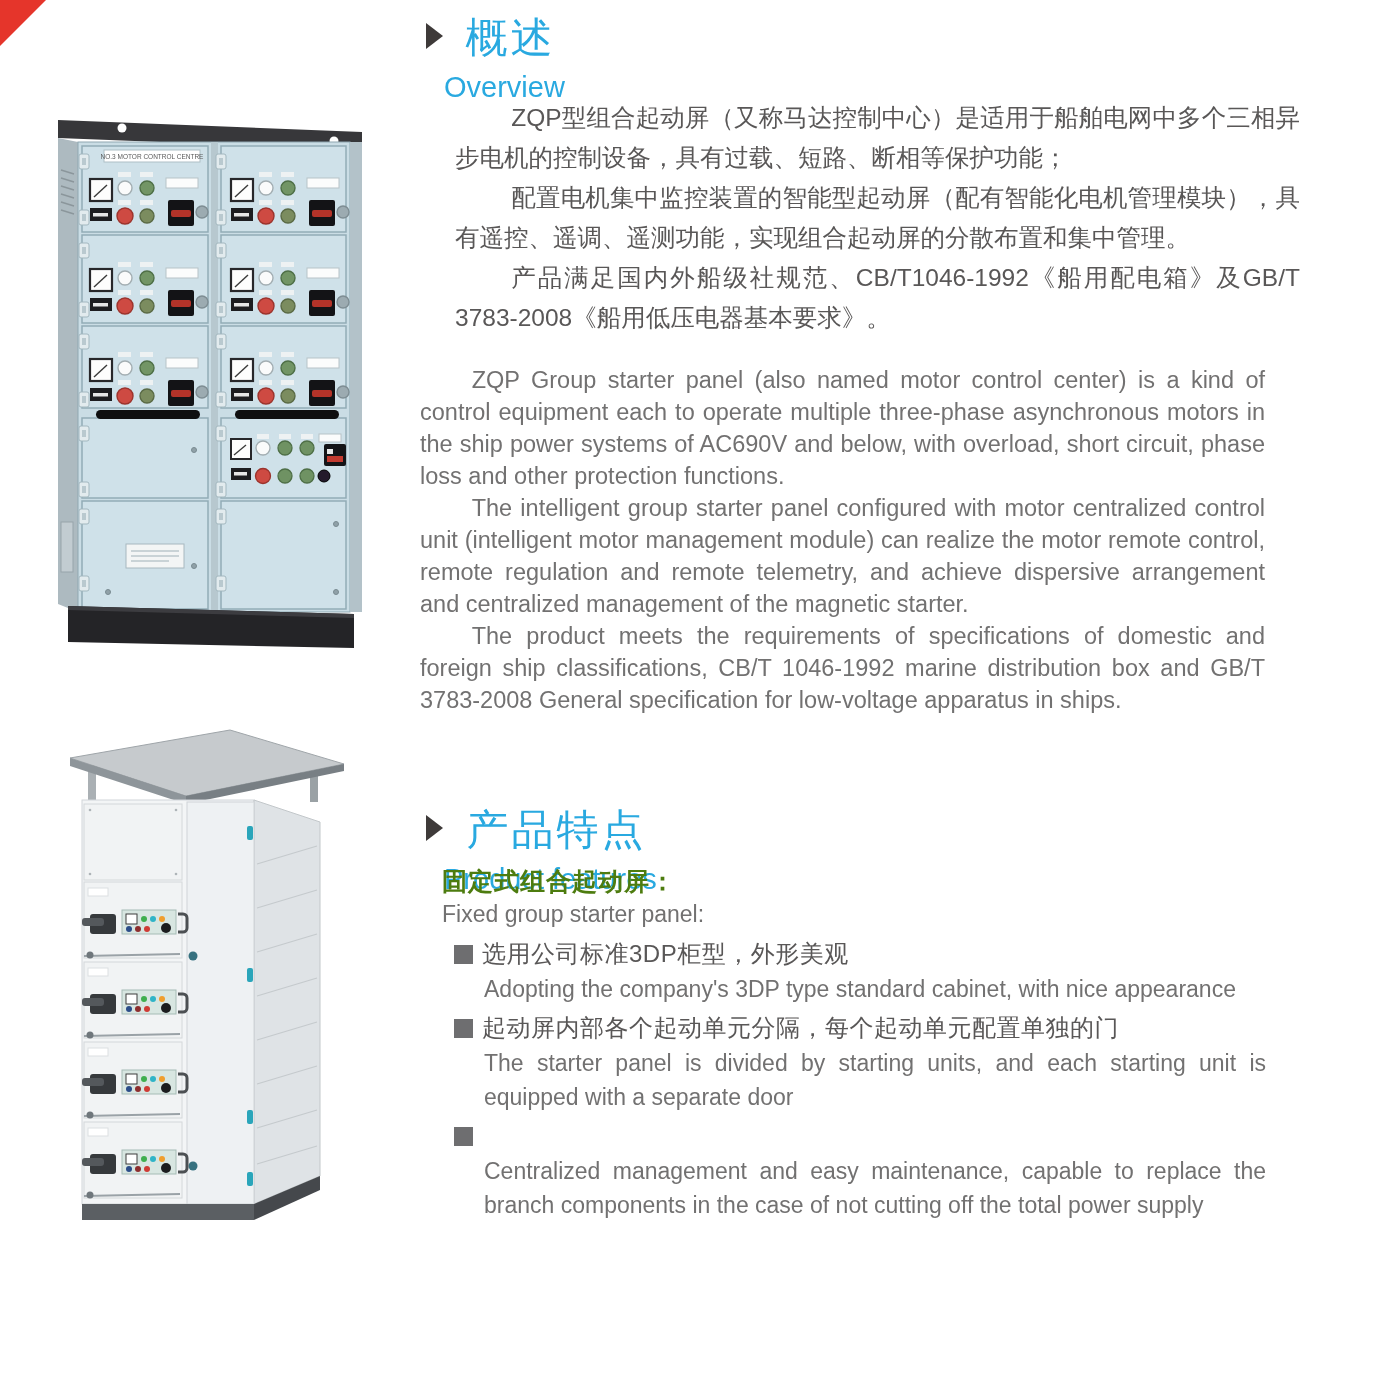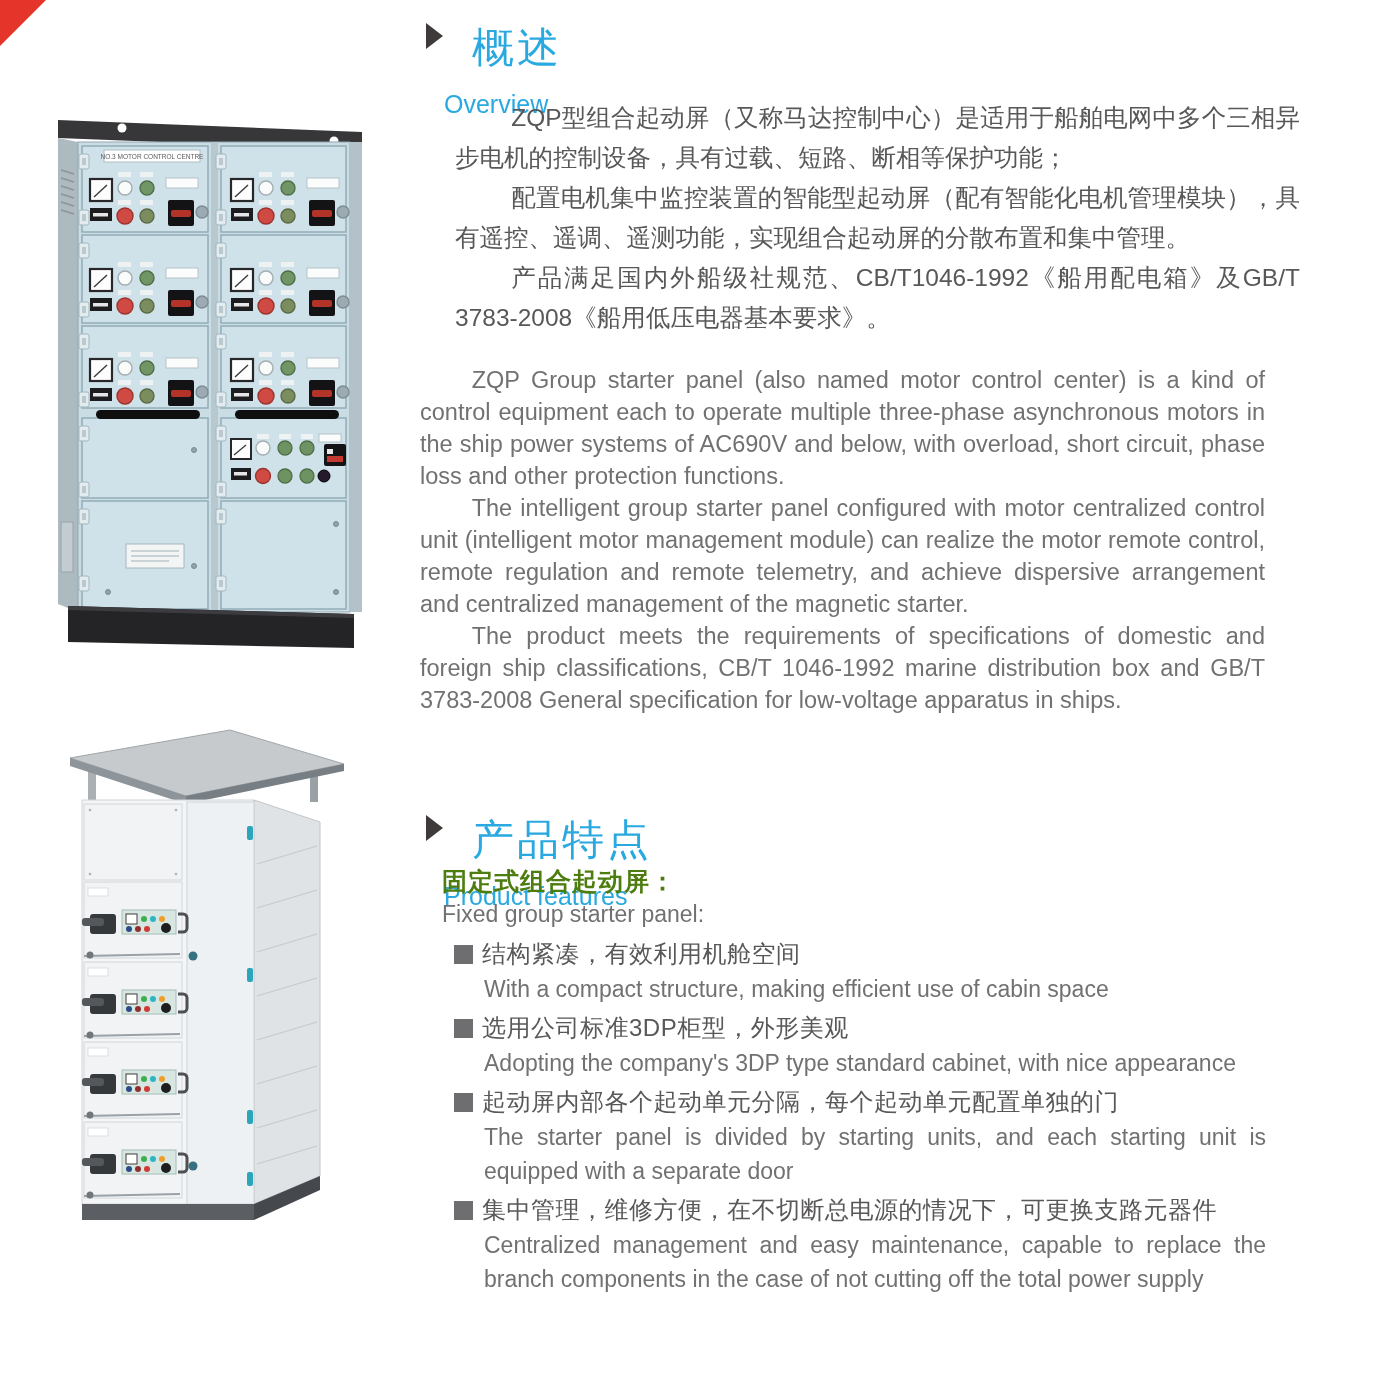--- a/index.html
+++ b/index.html
@@ -8,23 +8,23 @@
   .corner{position:absolute;left:0;top:0;width:0;height:0;
           border-top:46px solid #e5352b;border-right:46px solid transparent;}
   figure{margin:0;position:absolute;}
   .photo1{left:48px;top:114px;width:320px;height:540px;}
   .photo2{left:58px;top:714px;width:292px;height:534px;}
   .content{position:absolute;left:420px;top:0;width:845px;}
   .sec{position:absolute;left:0;}
   .sec .tri{position:absolute;left:6px;top:15px;width:0;height:0;
             border-top:13px solid transparent;border-bottom:13px solid transparent;
             border-left:17px solid #3e3a39;}
-  .sec h1{margin:16px;padding-left:36px;font-size:42px;line-height:48px;font-weight:400;
+  .sec h1{margin:6px;padding-left:36px;font-size:42px;line-height:48px;font-weight:400;
           letter-spacing:3px;color:#29a9e0;text-align:center;}
-  .sec .sub{padding-left:24px;margin-top:18px;font-size:25px;color:#29a9e0;}
+  .sec .sub{padding-left:24px;margin-top:9px;font-size:29px;color:#29a9e0;}
   .zh-block{position:absolute;top:98px;width:845px;font-size:24.5px;line-height:40px;
             color:#595757;text-align:justify;margin-left:35px;}
   .zh-block p{margin:0;text-indent:2.3em;}
   .en-block{position:absolute;top:364px;width:845px;font-size:23.5px;line-height:32px;
             color:#727171;text-align:justify;}
   .en-block p{margin:0;text-indent:2.2em;}
   .head1{top:8px;}
   .head2{top:800px;}
   .feat-sub{position:absolute;top:864px;left:22px;}
   .feat-sub .fz{font-size:25px;font-weight:bold;color:#4d7c0f;line-height:34px;letter-spacing:1px;}
@@ -317,31 +317,27 @@
       <div class="sub">Product features</div>
     </header>
 
     <div class="feat-sub">
       <div class="fz">固定式组合起动屏：</div>
       <div class="fe">Fixed group starter panel:</div>
     </div>
 
     <ul class="feat-list">
       <li>
-        <div class="f-zh"><span class="sq"></span><span>结构紧凑，有效利用机舱空间</span></div>
-        <div class="f-en">With a compact structure, making efficient use of cabin space</div>
-      </li>
-      <li>
         <div class="f-zh"><span class="sq"></span><span>选用公司标准3DP柜型，外形美观</span></div>
         <div class="f-en">Adopting the company's 3DP type standard cabinet, with nice appearance</div>
       </li>
       <li>
         <div class="f-zh"><span class="sq"></span><span>起动屏内部各个起动单元分隔，每个起动单元配置单独的门</span></div>
         <div class="f-en">The starter panel is divided by starting units, and each starting unit is equipped with a separate door</div>
       </li>
       <li>
-        <div class="f-zh"><span class="sq"></span><span>集中管理，维修方便，在不切断总电源的情况下，可更换支路元器件</span></div>
+        <div class="f-zh"><span class="sq"></span></div>
         <div class="f-en">Centralized management and easy maintenance, capable to replace the branch components in the case of not cutting off the total power supply</div>
       </li>
     </ul>
 
   </div>
 </div>
 
 </body></html>

